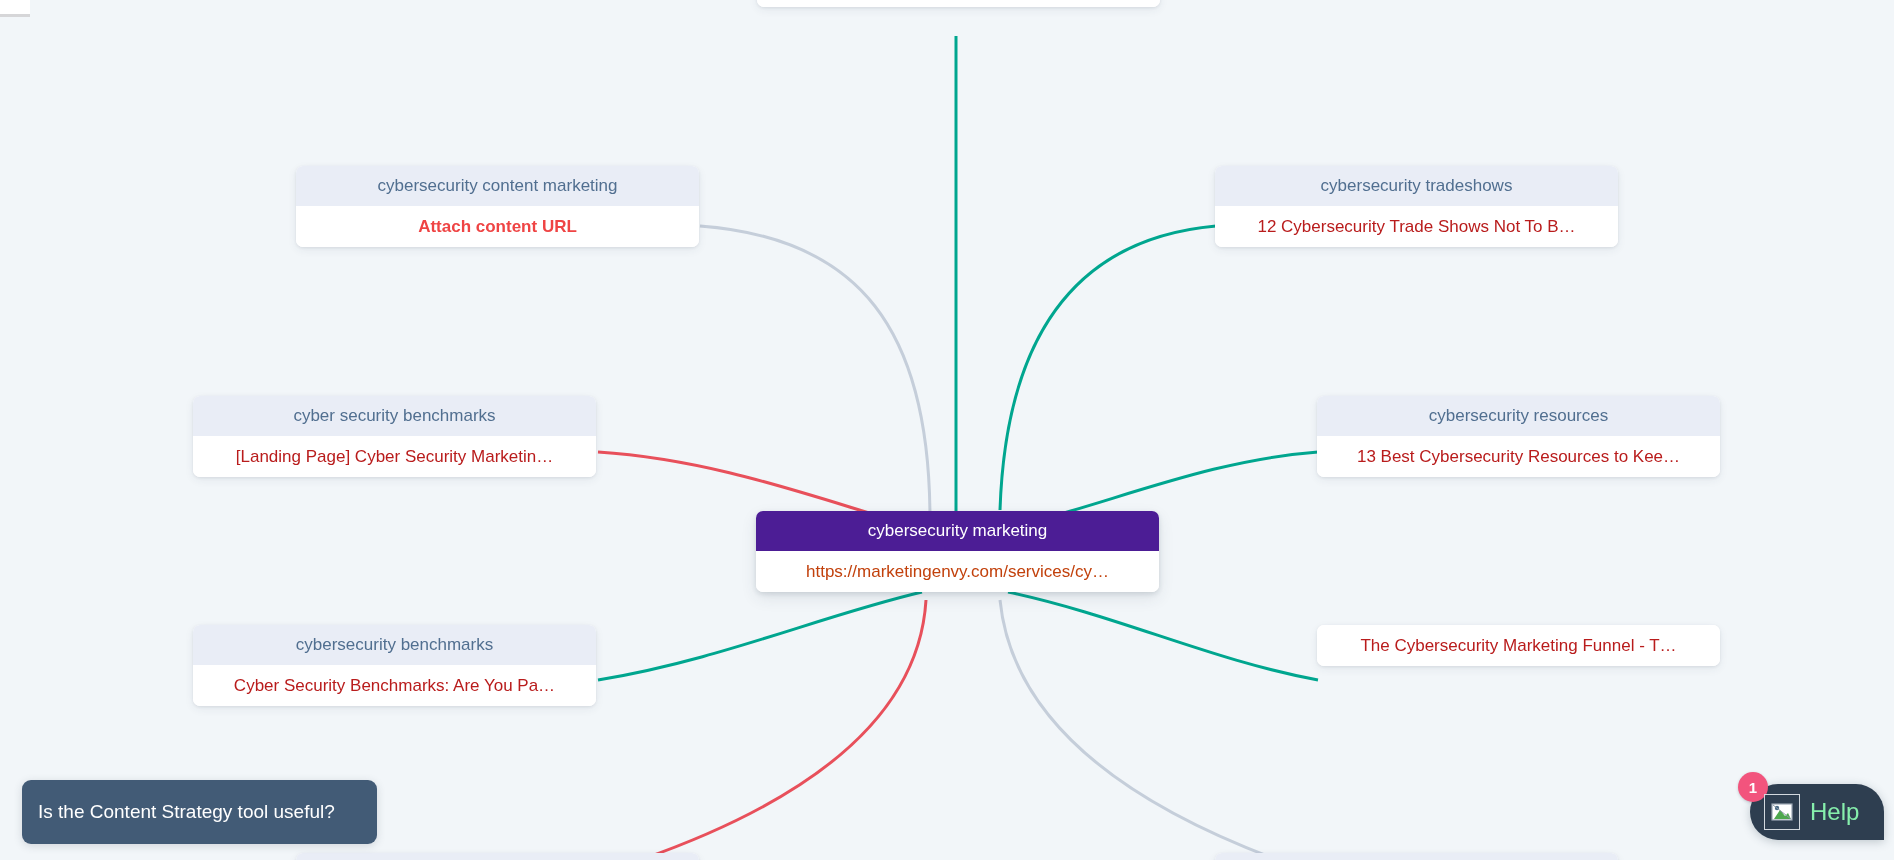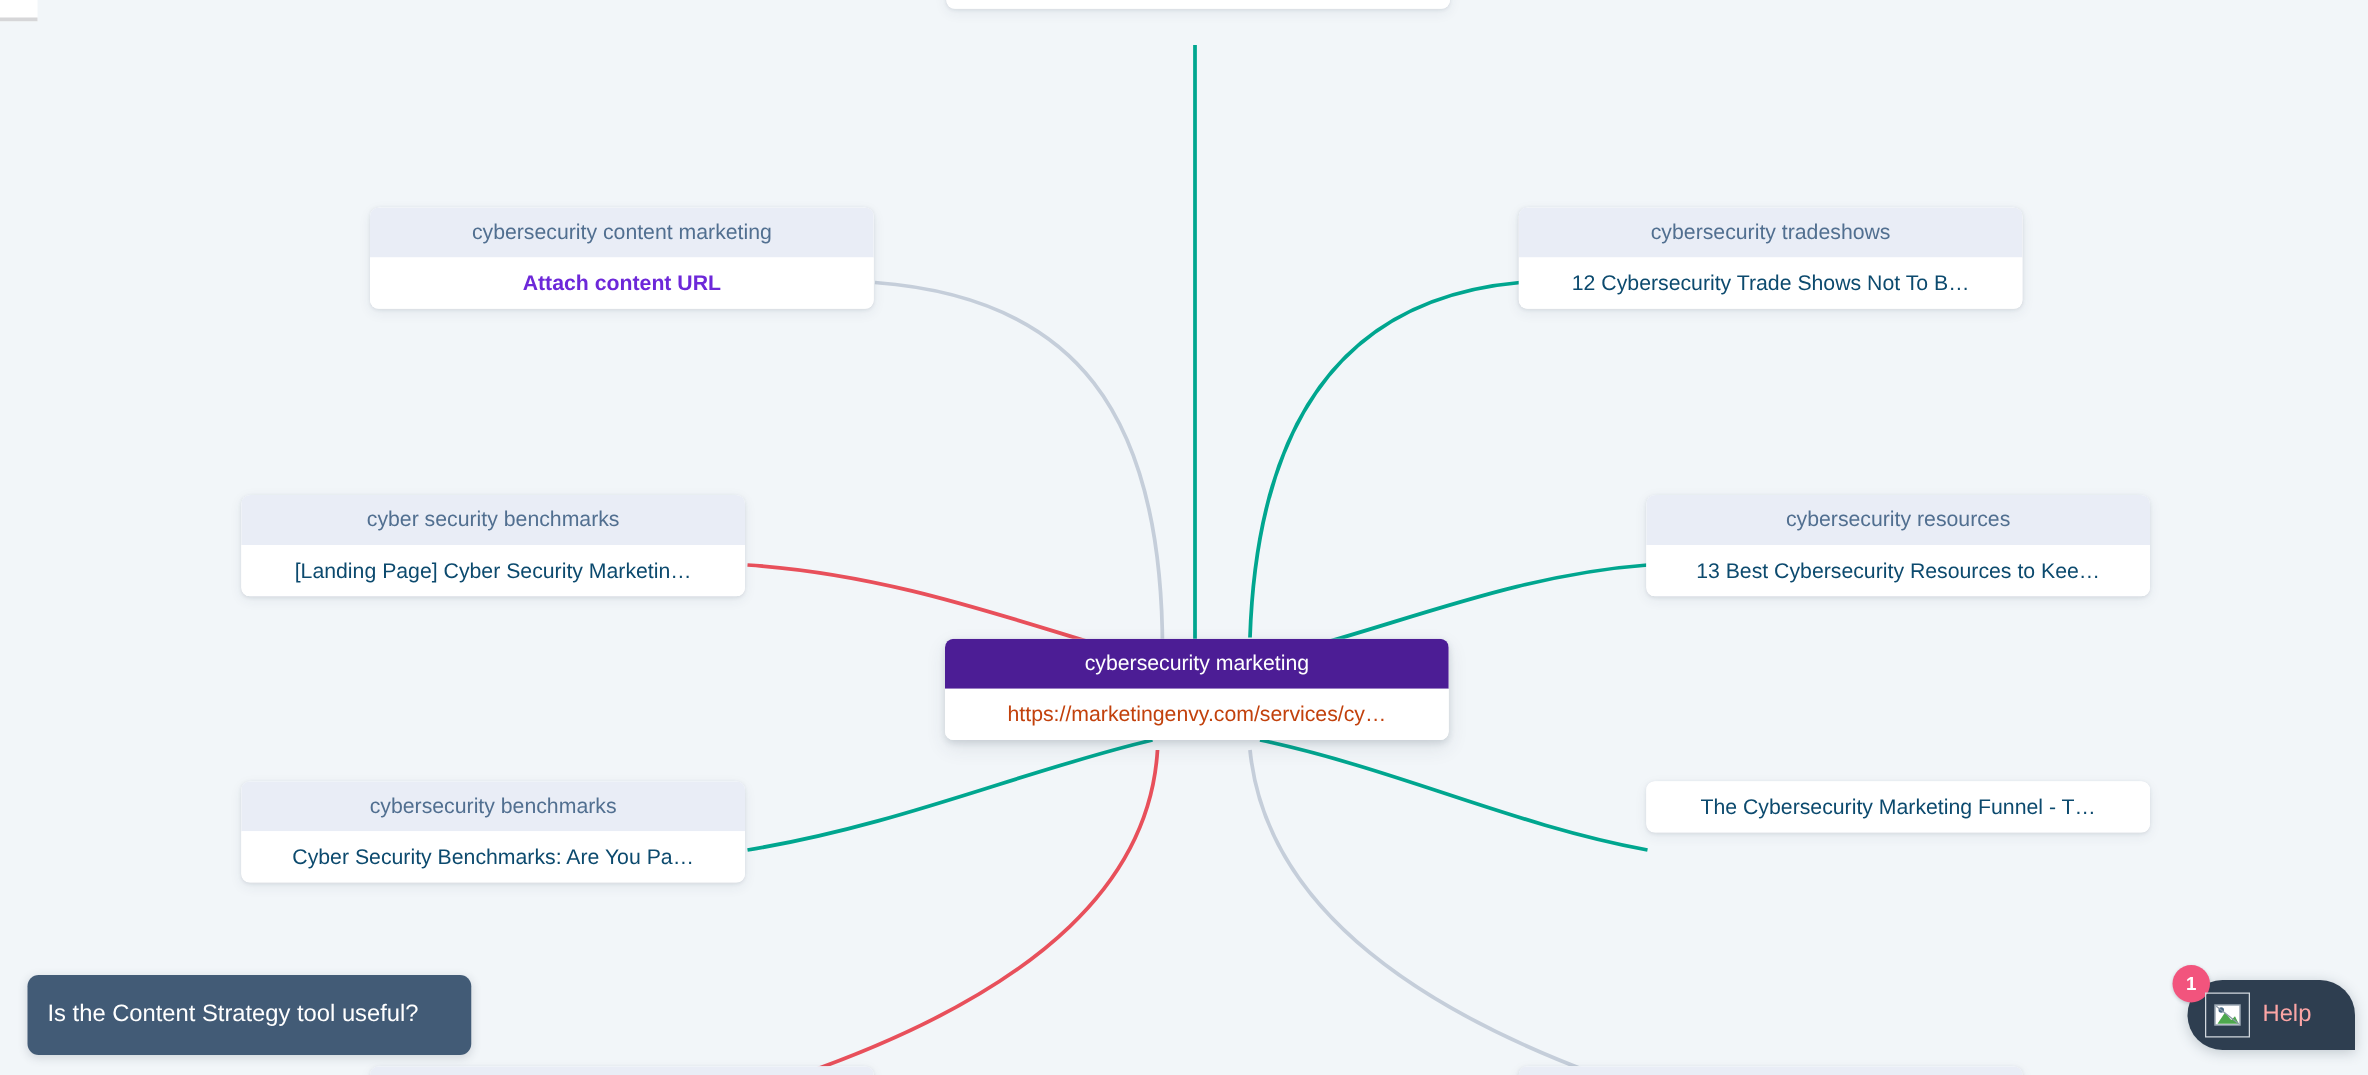--- a/index.html
+++ b/index.html
@@ -57,32 +57,32 @@
     line-height: 40px;
     height: 40px;
     text-align: center;
     white-space: nowrap;
     overflow: hidden;
     text-overflow: ellipsis;
     padding: 0 12px;
   }
   .node-body {
     background: #ffffff;
-    color: #0c4a6e;
+    color: #b91c1c;
     font-size: 17px;
     line-height: 41px;
     height: 41px;
     text-align: center;
     white-space: nowrap;
     overflow: hidden;
     text-overflow: ellipsis;
     padding: 0 14px;
   }
   .node-body.attach {
-    color: #6d28d9;
+    color: #ef4444;
     font-weight: bold;
   }
 
   
   .node.root { box-shadow: 0 2px 5px rgba(45,62,80,0.14), 0 6px 16px rgba(45,62,80,0.10); }
   .node.root .node-header {
     background: #4c1d95;
     color: #ffffff;
   }
   .node.root .node-body { color: #c2410c; }
@@ -126,22 +126,22 @@
   #help-launcher .broken-img {
     width: 36px;
     height: 36px;
     border: 1px solid #d2d8de;
     position: relative;
     flex: 0 0 auto;
     background: transparent;
   }
   #help-launcher .broken-img svg { display: block; }
   #help-launcher .help-text {
-    color: #fca5a5;
-    font-size: 19px;
+    color: #86efac;
+    font-size: 24px;
     white-space: nowrap;
   }
   #help-badge {
     position: absolute;
     left: -12px;
     top: -12px;
     width: 30px;
     height: 30px;
     border-radius: 50%;
     background: #f2547d;

